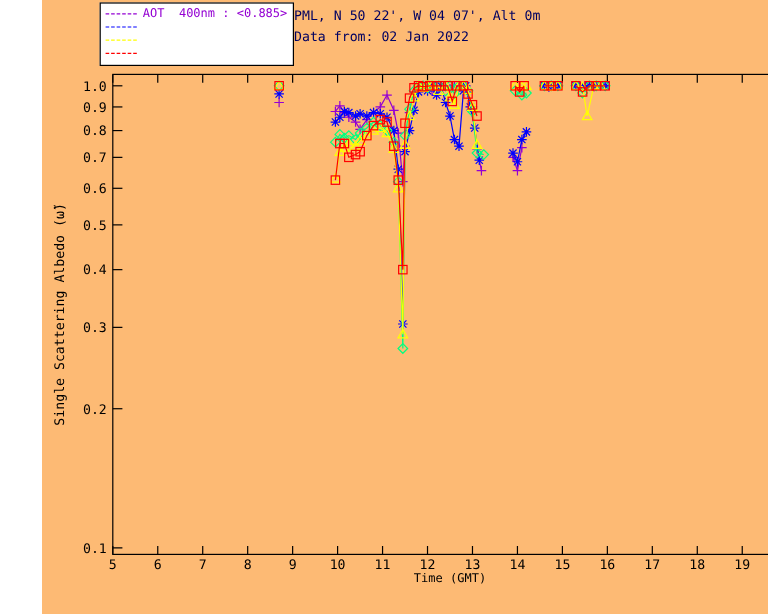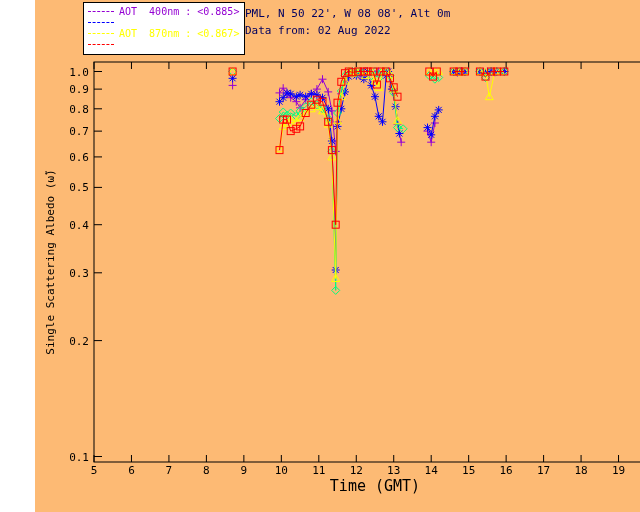--- a/index.html
+++ b/index.html
@@ -9,47 +9,46 @@
         color:#000060;white-space:pre;}
   .legend{position:absolute;left:48px;top:2px;background:#ffffff;border:1px solid #000;
         padding:3px 5px 4px 4px;z-index:2;}
   .legend-row{display:flex;align-items:center;height:11px;font-size:10px;white-space:pre;}
   .legend-dash{display:inline-block;width:26px;height:0;border-bottom:1px dashed currentColor;
         margin-right:5px;}
   .legend-label{white-space:pre;}
   .ylabel{position:absolute;left:15px;top:262px;transform:translate(-50%,-50%) rotate(-90deg);
         white-space:nowrap;font-size:11px;color:#000;}
   .xlabel{position:absolute;left:340px;top:477px;transform:translateX(-50%);
-        font-size:15px;color:#000;}
+        font-size:10px;color:#000;}
   svg{position:absolute;left:0;top:0;}
   svg text{font-family:"DejaVu Sans Mono","Liberation Mono",monospace;font-size:11px;fill:#000;}
 </style>
 </head>
 <body>
 
 <div class="page">
 
   <div class="legend">
     <div class="legend-row" style="color: rgb(148, 0, 211);">
       <span class="legend-dash"></span>
       <span class="legend-label">AOT  400nm : &lt;0.885&gt;</span>
     </div>
     <div class="legend-row" style="color: rgb(0, 0, 255);">
       <span class="legend-dash"></span>
     </div>
     <div class="legend-row" style="color: rgb(255, 255, 0);">
       <span class="legend-dash"></span>
-      <span class="legend-label">AOT  870nm : &lt;0.867&gt;</span>
     </div>
     <div class="legend-row" style="color: rgb(255, 0, 0);">
       <span class="legend-dash"></span>
     </div>
   </div>
 
-  <div class="title-block"><span>PML, N 50 22', W 08 08', Alt 0m</span><br><span>Data from: 02 Aug 2022</span></div>
+  <div class="title-block"><span>PML, N 50 22', W 04 07', Alt 0m</span><br><span>Data from: 02 Jan 2022</span></div>
 
   <div class="ylabel">Single Scattering Albedo (ω̃)</div>
   <div class="xlabel">Time (GMT)</div>
 
   <svg id="chart" width="640" height="512">
       <rect x="59" y="62" width="562" height="400" fill="none" stroke="#000"></rect>
       <line x1="59" y1="462" x2="59" y2="455" stroke="#000"></line>
       <line x1="59" y1="62" x2="59" y2="69" stroke="#000"></line>
       <text x="59" y="474" text-anchor="middle">5</text>
       <line x1="96.46666666666667" y1="462" x2="96.46666666666667" y2="455" stroke="#000"></line>

